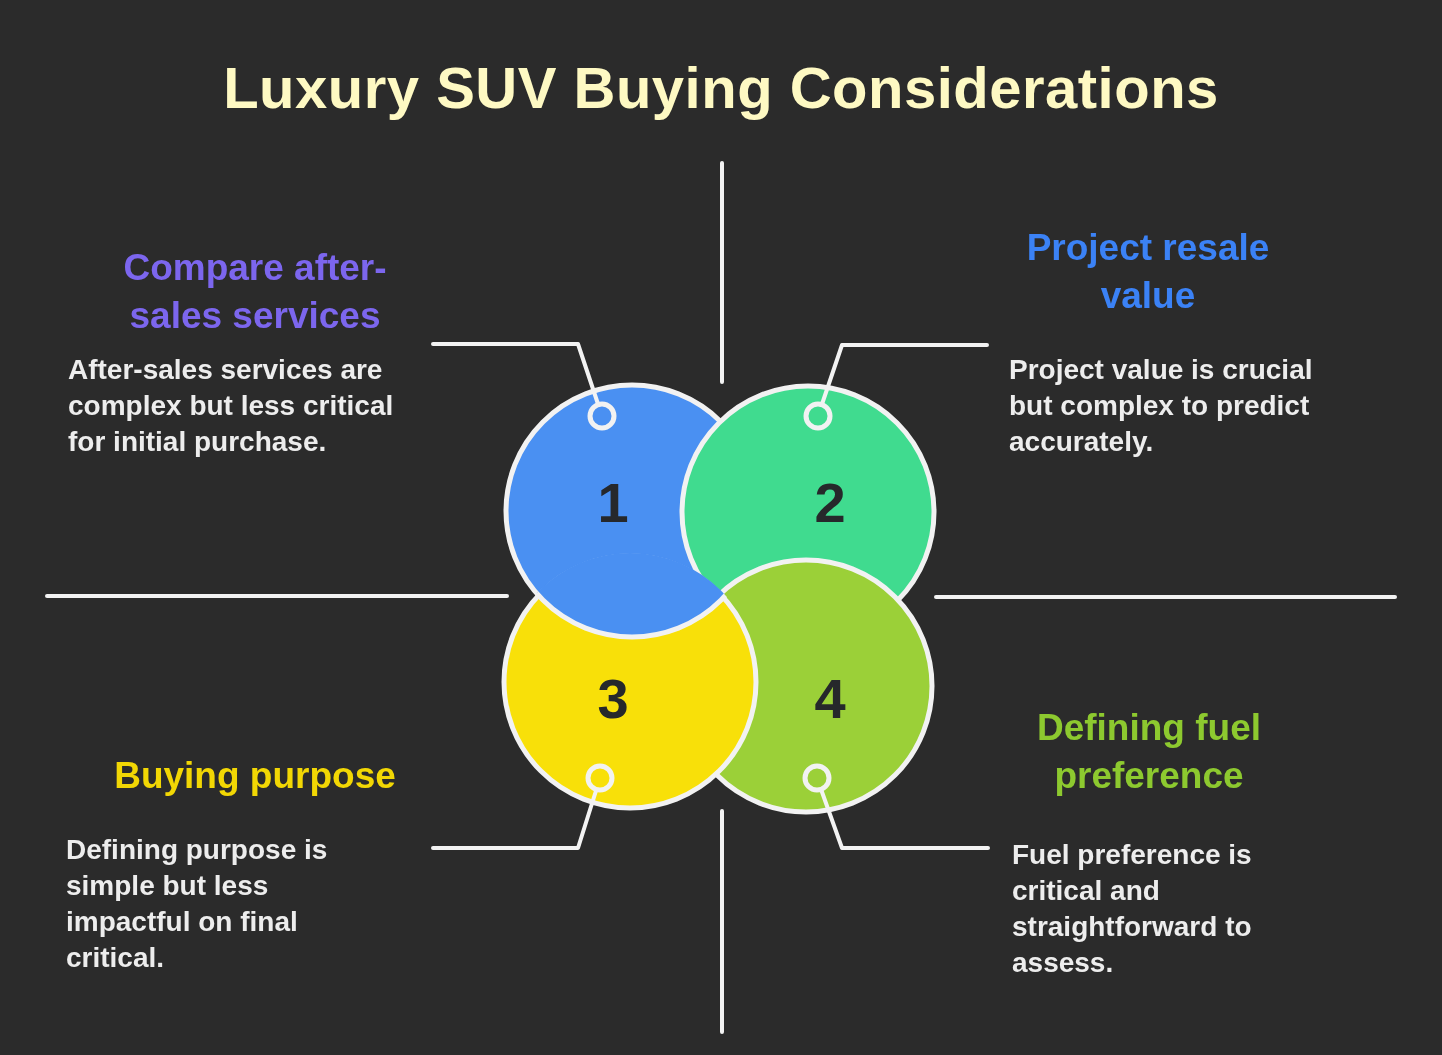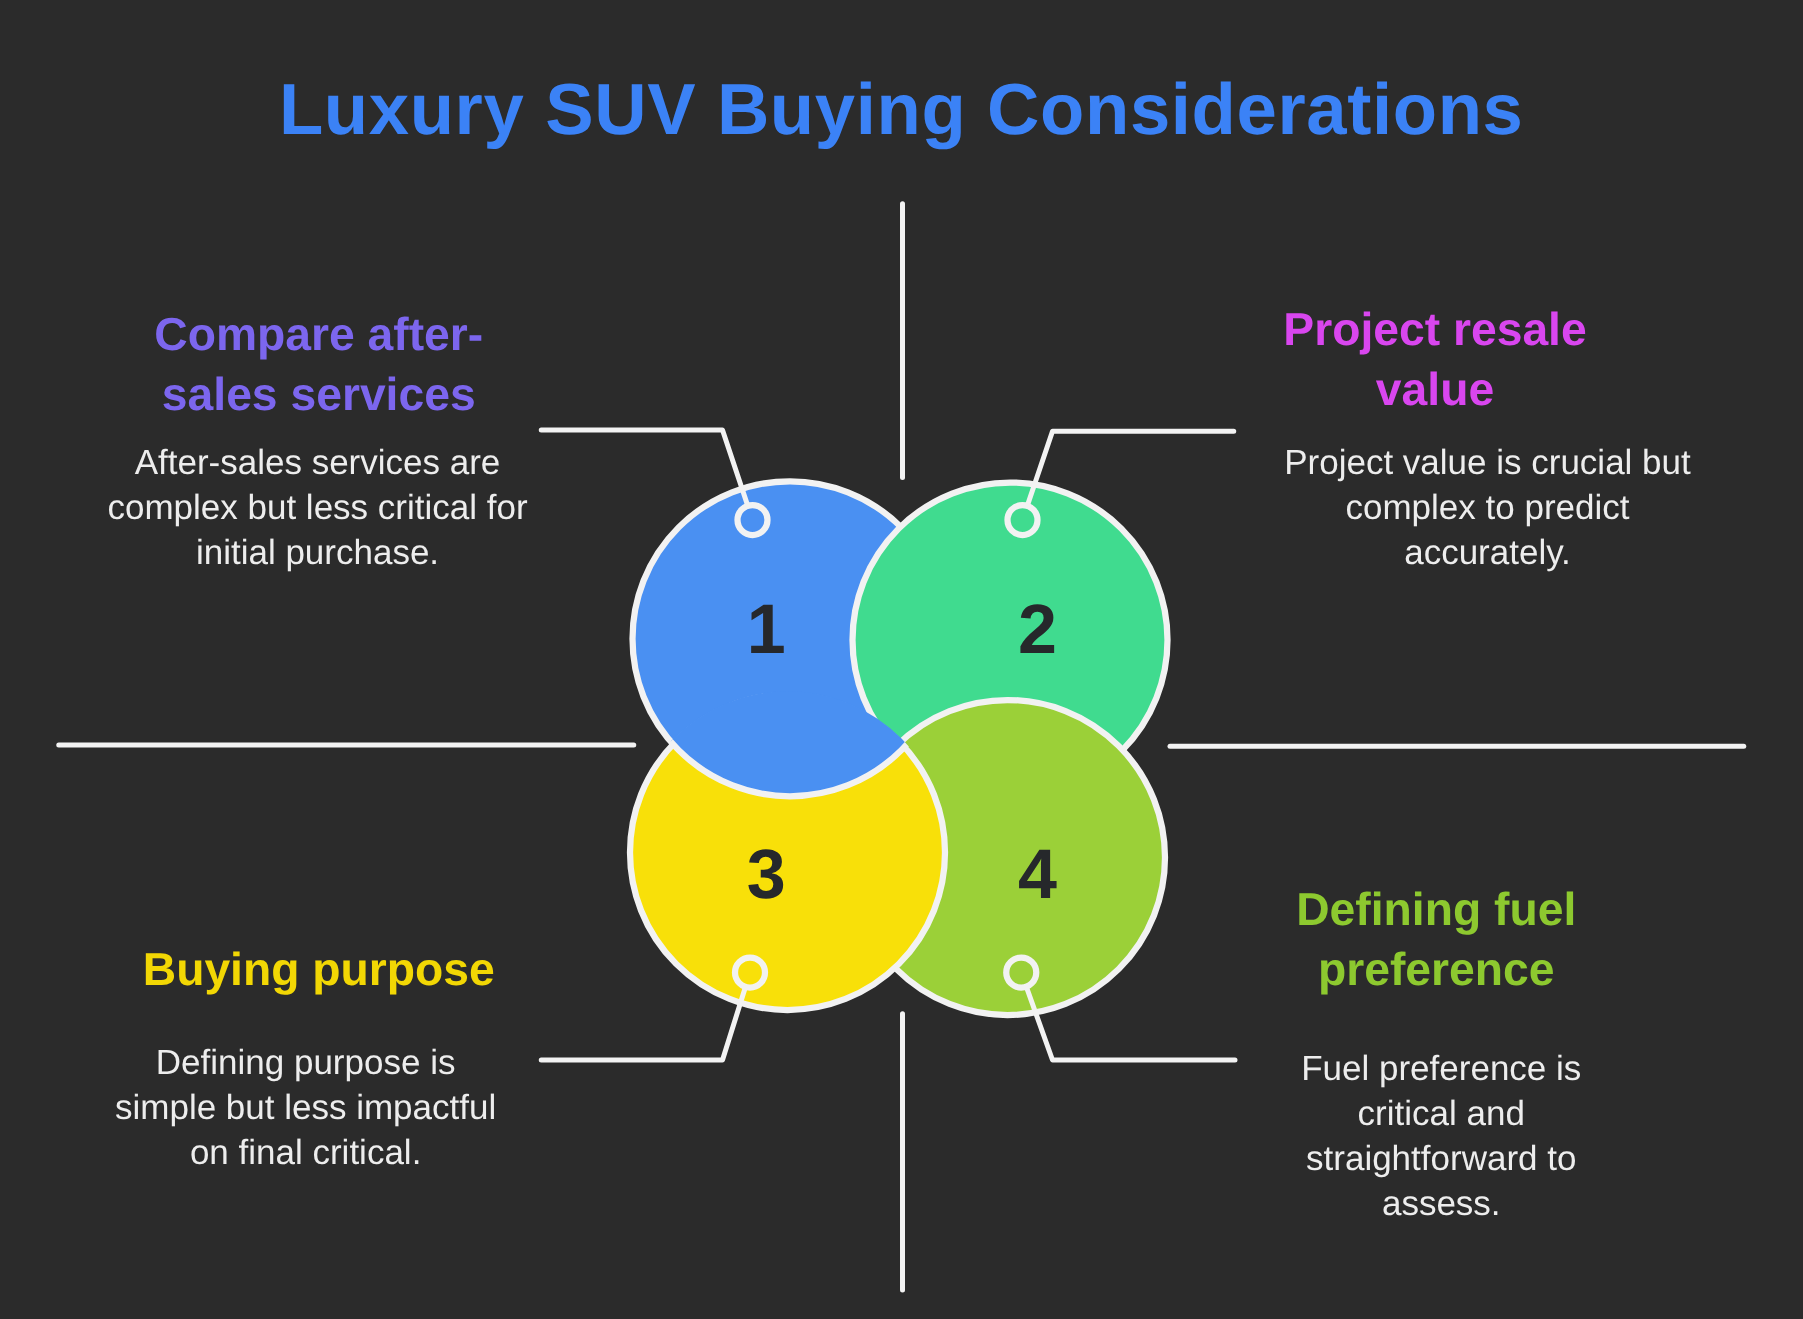--- a/index.html
+++ b/index.html
@@ -31,38 +31,37 @@
   }
   .quad-heading {
     position: absolute;
     text-align: center;
     font-size: 37px;
     font-weight: bold;
     line-height: 48px;
   }
   .quad-desc {
     position: absolute;
-    text-align: center;
+    text-align: left;
     font-size: 28px;
-    font-weight: normal;
+    font-weight: bold;
     line-height: 36px;
-    margin-left: 16px;
   }
   svg text.circle-number {
     font-family: "Liberation Sans", sans-serif;
     font-size: 56px;
     font-weight: bold;
   }
 </style>
 </head>
 <body style="background-color: rgb(43, 43, 43);">
 
 <div class="canvas">
 
-  <div class="title" style="color: #3b82f6;">Luxury SUV Buying Considerations</div>
+  <div class="title" style="color: #fef9c3;">Luxury SUV Buying Considerations</div>
 
   <svg class="diagram-svg" viewBox="0 0 1442 1055">
     <defs>
       <clipPath id="clipC3">
         <circle cx="630" cy="682" r="129"></circle>
       </clipPath>
     </defs>
 
     <g stroke-linecap="round" stroke="#F3F3F3" stroke-width="4">
       <line x1="722" y1="163" x2="722" y2="382"></line>
@@ -102,21 +101,21 @@
       <text class="circle-number" x="830" y="718">4</text>
     </g>
   </svg>
 
   <div>
     <div class="quad-heading" style="left: 85px; top: 224px; width: 340px; color: rgb(124, 102, 238); margin-top: 20px;">Compare after-sales services</div>
     <div class="quad-desc" style="left: 68px; top: 352px; width: 340px; color: rgb(237, 237, 237);">After-sales services are complex but less critical for initial purchase.</div>
   </div>
 
   <div>
-    <div class="quad-heading" style="left: 978px; top: 240px; width: 340px; color: #d946ef;">Project resale value</div>
+    <div class="quad-heading" style="left: 978px; top: 224px; width: 340px; color: #3b82f6;">Project resale value</div>
     <div class="quad-desc" style="left: 1009px; top: 352px; width: 330px; color: rgb(237, 237, 237);">Project value is crucial but complex to predict accurately.</div>
   </div>
 
   <div>
     <div class="quad-heading" style="left: 85px; top: 752px; width: 340px; color: rgb(242, 215, 4);">Buying purpose</div>
     <div class="quad-desc" style="left: 66px; top: 832px; width: 325px; color: rgb(237, 237, 237);">Defining purpose is simple but less impactful on final critical.</div>
   </div>
 
   <div>
     <div class="quad-heading" style="left: 979px; top: 704px; width: 340px; color: rgb(141, 201, 47);">Defining fuel preference</div>

